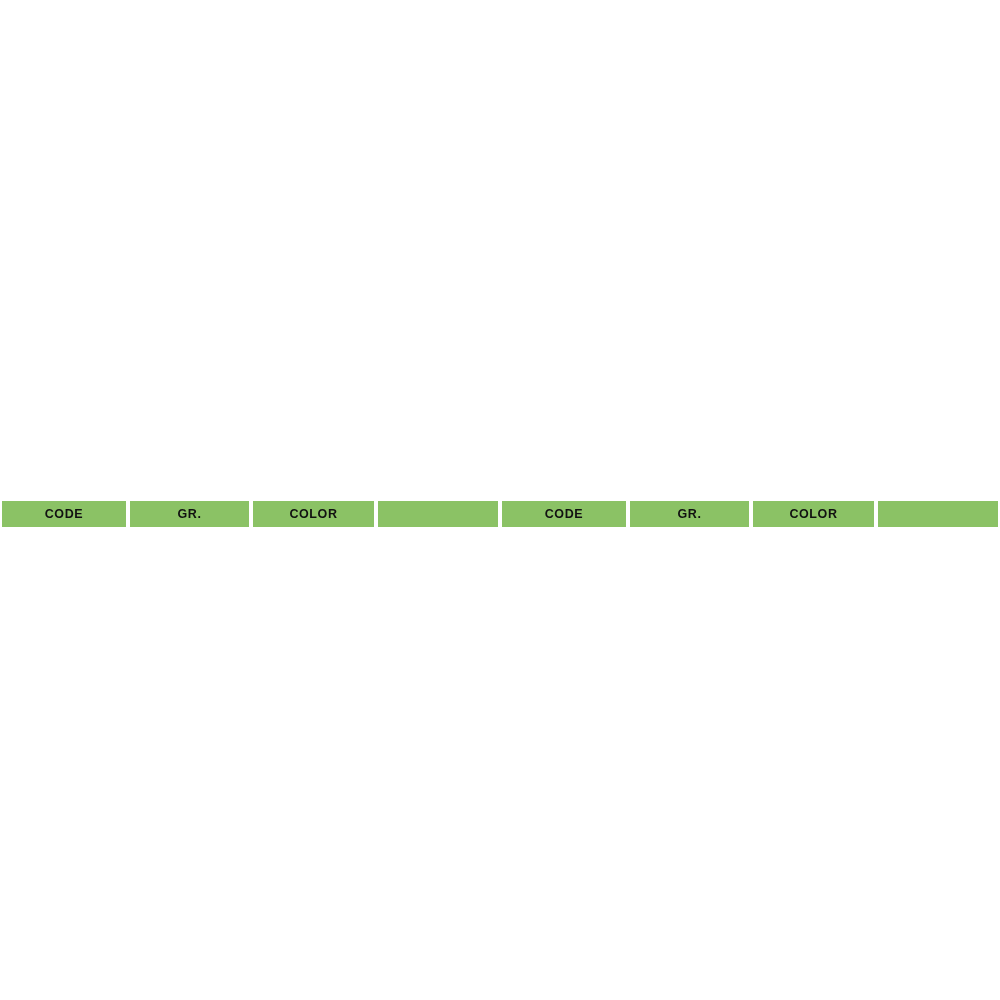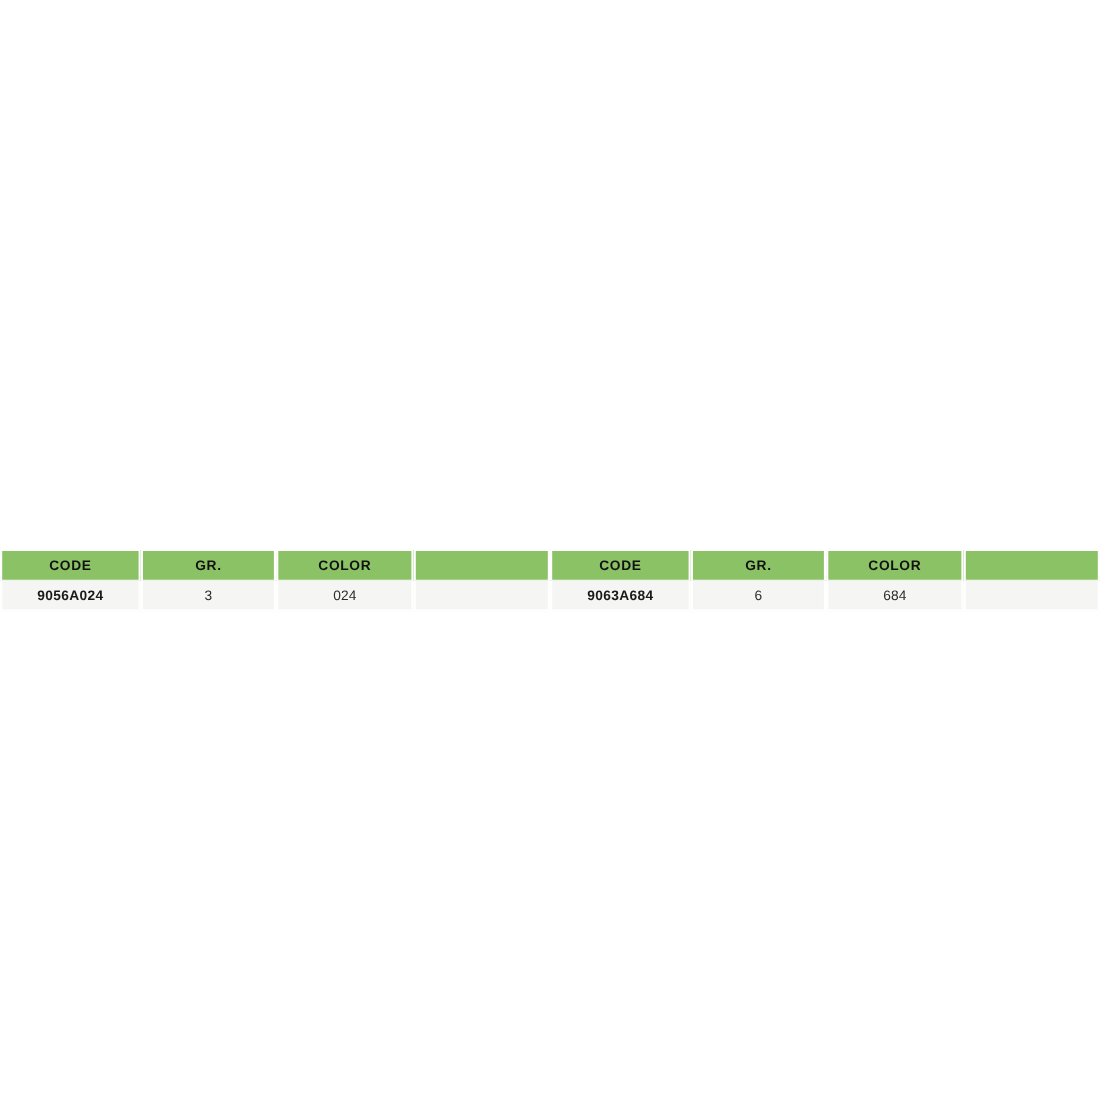--- a/index.html
+++ b/index.html
@@ -112,40 +112,28 @@
 
   <div class="spec-table">
 
     <div class="spec-header-row">
       <div class="spec-header-cell col-code">CODE</div>
       <div class="spec-header-cell col-gr">GR.</div>
       <div class="spec-header-cell col-color">COLOR</div>
       <div class="spec-header-cell col-blank"></div>
     </div>
 
-    <div class="spec-data-row">
-      <div class="spec-data-cell code-cell col-code">9056A024</div>
-      <div class="spec-data-cell value-cell col-gr">3</div>
-      <div class="spec-data-cell value-cell col-color">024</div>
-      <div class="spec-data-cell value-cell col-blank"></div>
-    </div>
 
   </div>
 
   <div class="spec-table">
 
     <div class="spec-header-row">
       <div class="spec-header-cell col-code">CODE</div>
       <div class="spec-header-cell col-gr">GR.</div>
       <div class="spec-header-cell col-color">COLOR</div>
       <div class="spec-header-cell col-blank"></div>
     </div>
 
-    <div class="spec-data-row">
-      <div class="spec-data-cell code-cell col-code">9063A684</div>
-      <div class="spec-data-cell value-cell col-gr">6</div>
-      <div class="spec-data-cell value-cell col-color">684</div>
-      <div class="spec-data-cell value-cell col-blank"></div>
-    </div>
 
   </div>
 
 </div>
 
 </body></html>

